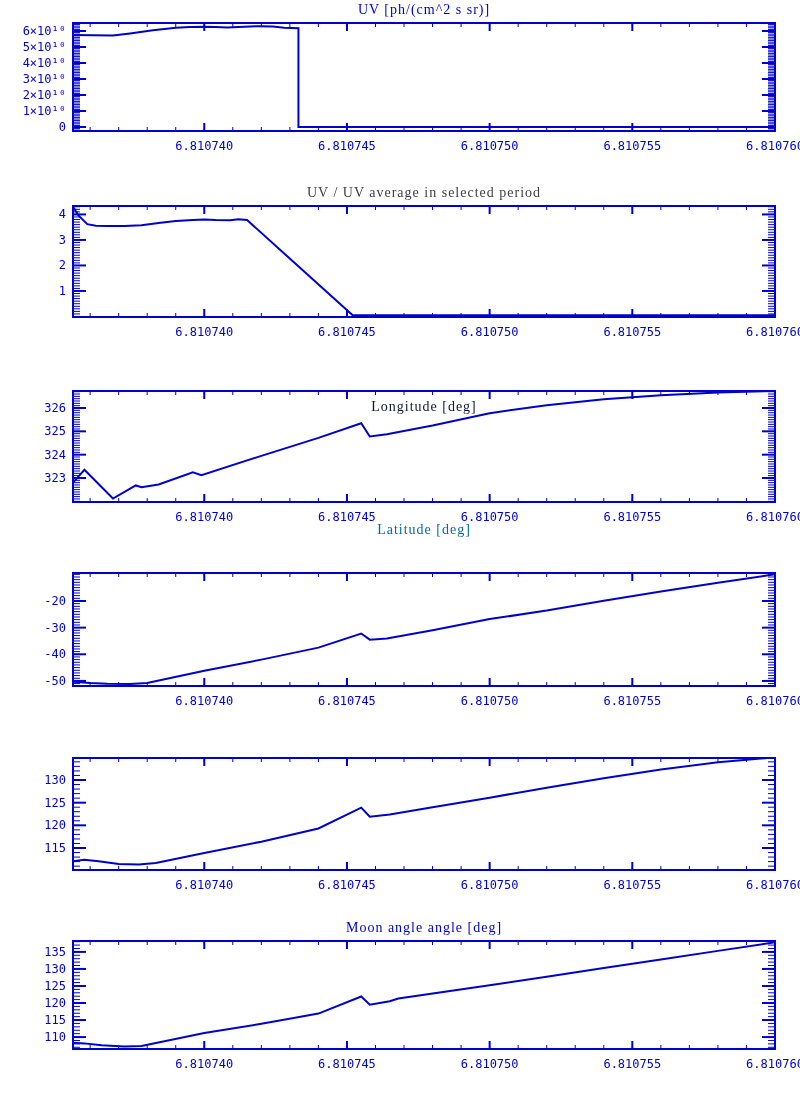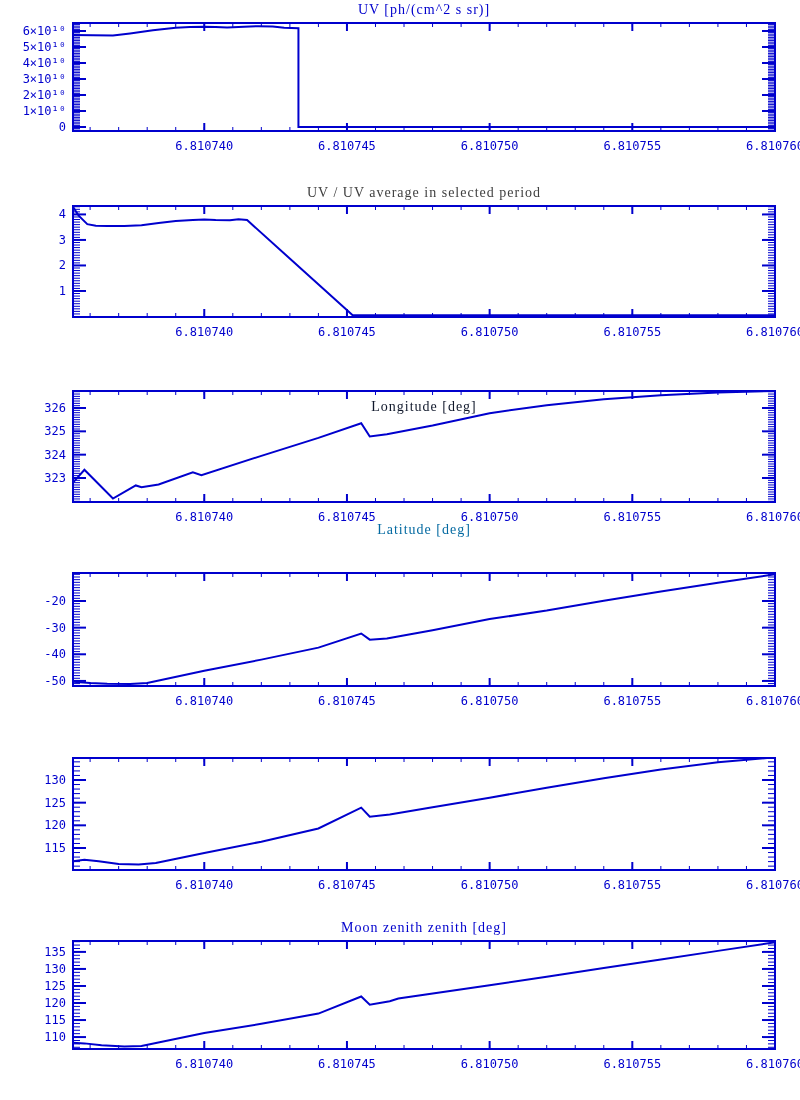--- a/index.html
+++ b/index.html
@@ -14,21 +14,21 @@
   #plots text{font-family:"DejaVu Sans Mono",monospace;font-size:12px;}
 </style>
 </head>
 <body>
 
 <div class="page">
   <div class="chart-title" style="top: 2px; color: rgb(0, 0, 205);">UV [ph/(cm^2 s sr)]</div>
   <div class="chart-title" style="top: 185px; color: #404040;">UV / UV average in selected period</div>
   <div class="chart-title" style="top: 370px; color: #0f172a; margin-top: 29px;">Longitude [deg]</div>
   <div class="chart-title" style="top: 522px; color: #0369a1;">Latitude [deg]</div>
-  <div class="chart-title" style="top: 920px; color: rgb(0, 0, 205);">Moon zenith zenith [deg]</div>
+  <div class="chart-title" style="top: 920px; color: rgb(0, 0, 205);">Moon angle angle [deg]</div>
   <svg id="plots" width="800" height="1100">
       <g>
         <clipPath id="cp0">
           <rect x="73" y="23" width="702" height="108"></rect>
         </clipPath>
         <rect x="73" y="23" width="702" height="108" fill="none" stroke="#0000cd" stroke-width="2"></rect>
         <g stroke="#0000cd" stroke-width="1">
           <line x1="90.12195119169388" y1="131" x2="90.12195119169388" y2="127"></line>
           <line x1="90.12195119169388" y1="23" x2="90.12195119169388" y2="27"></line>
           <line x1="118.65853656187483" y1="131" x2="118.65853656187483" y2="127"></line>

